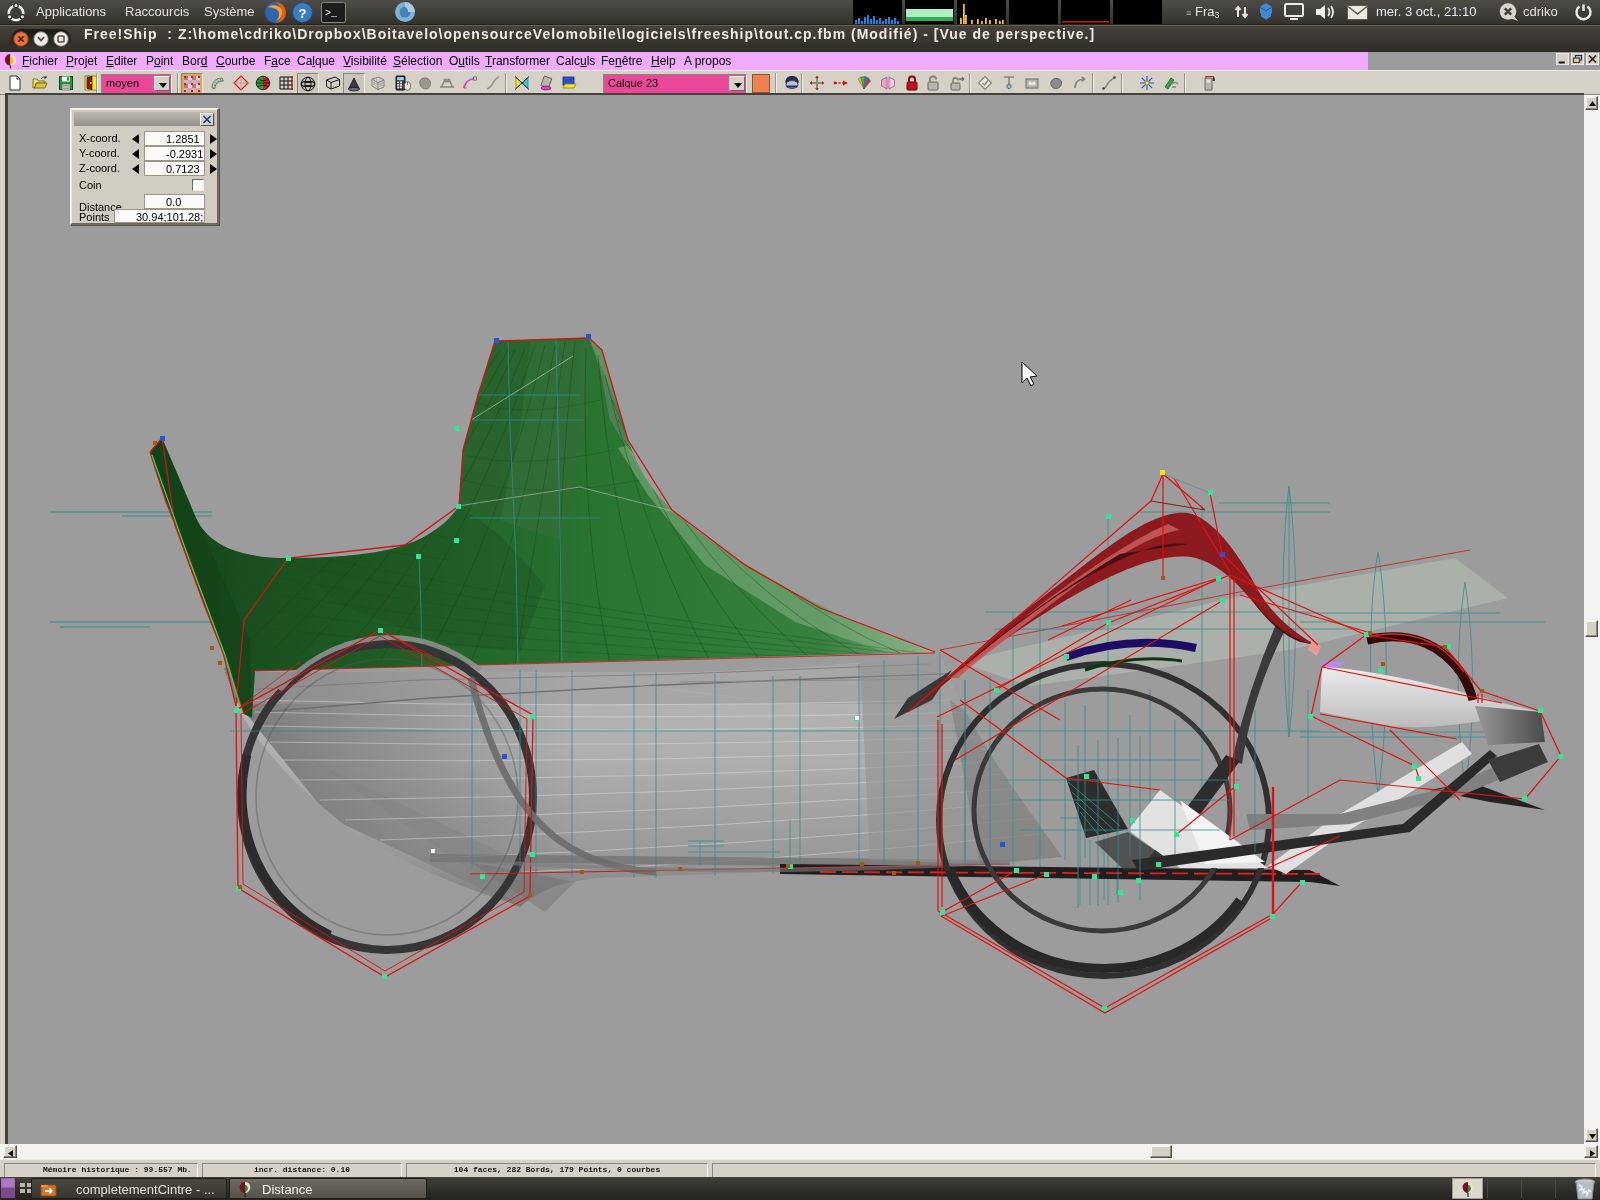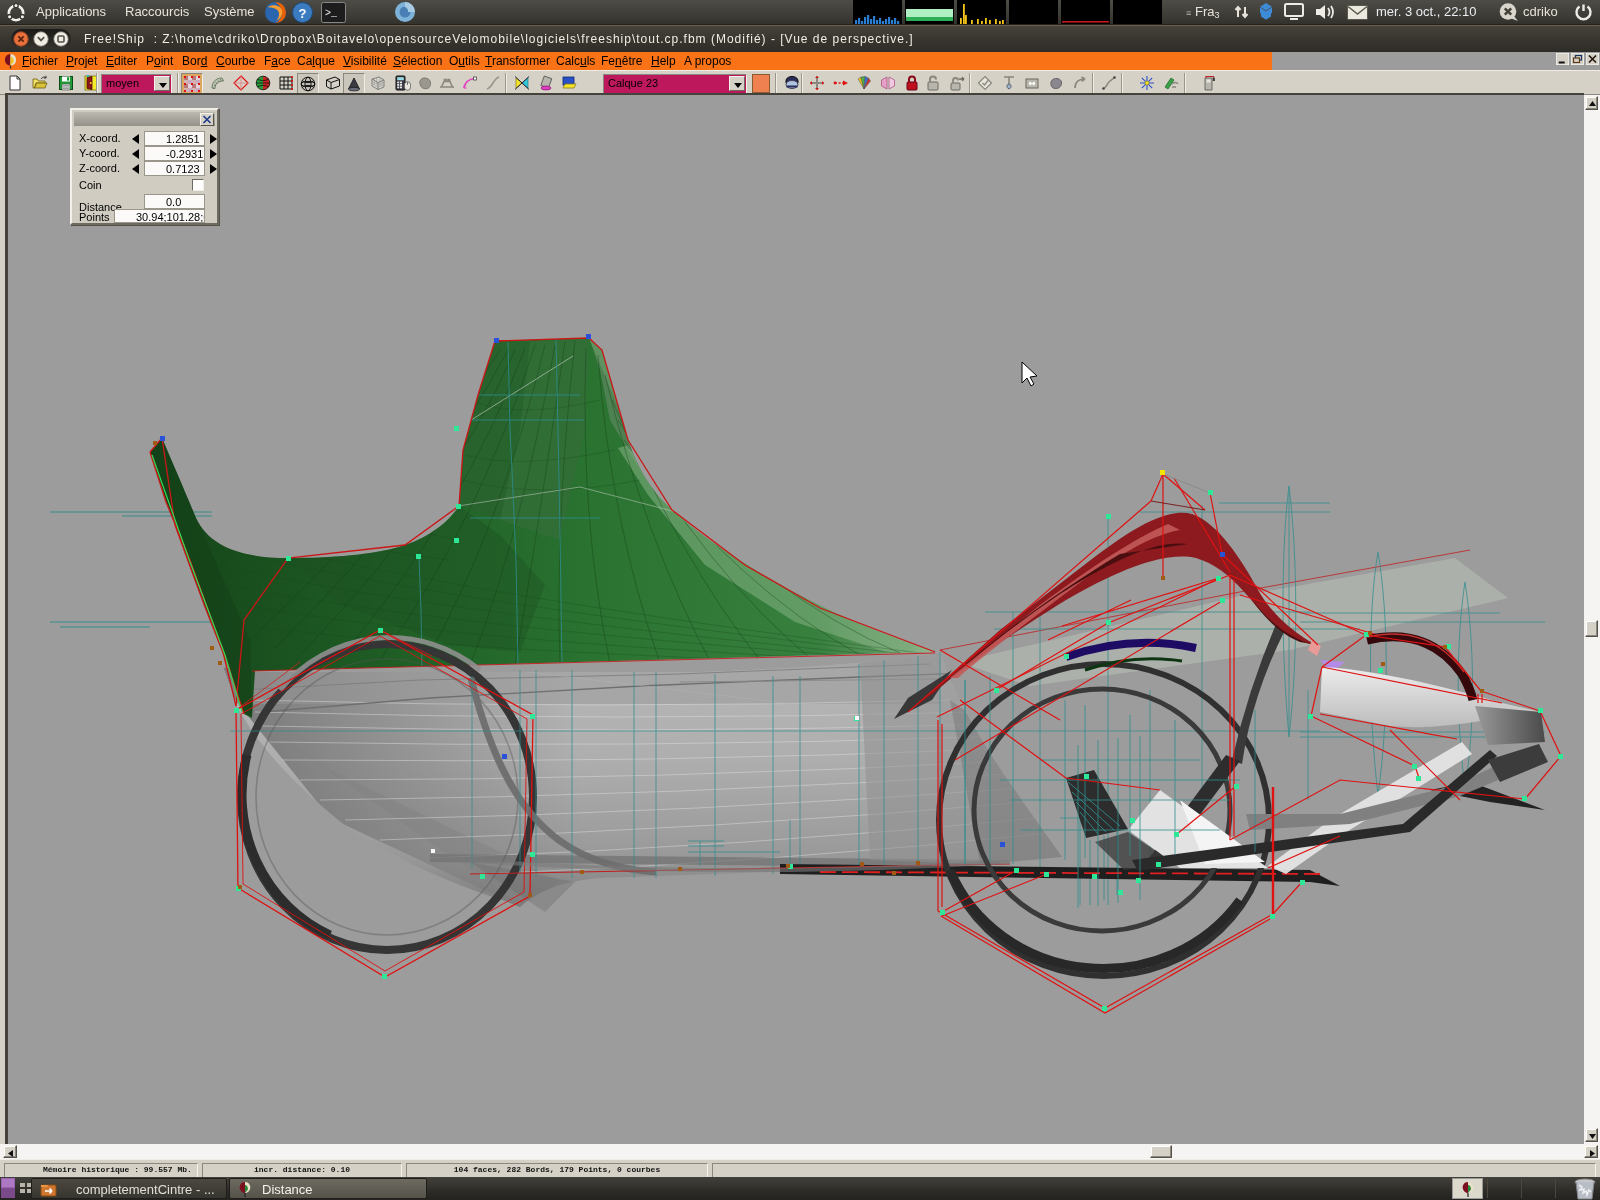--- a/index.html
+++ b/index.html
@@ -1,29 +1,29 @@
 <!DOCTYPE html>
 <html><head><meta charset="utf-8"><style>
 *{margin:0;padding:0;box-sizing:border-box}
 html,body{width:1600px;height:1200px;overflow:hidden;background:#9c9c9c;
  font-family:"Liberation Sans",sans-serif;-webkit-font-smoothing:antialiased}
 .abs{position:absolute}
 #panel{left:0;top:0;width:1600px;height:25px;background:linear-gradient(#4e4c46,#3a3833 80%,#33312c);border-bottom:1px solid #23221e;color:#e7e3da;font-size:13px}
 #panel .it{position:absolute;top:0;height:24px;line-height:24px;white-space:nowrap}
 #titlebar{left:0;top:25px;width:1600px;height:27px;background:linear-gradient(#45423b,#38352f 55%,#2e2c27);border-top:1px solid #6b5f4c;color:#f1ece2;overflow:hidden}
-#titletext{position:absolute;left:84px;top:6px;font-size:12px;font-weight:normal;white-space:nowrap;letter-spacing:1px}
+#titletext{position:absolute;left:84px;top:0;font-size:14px;font-weight:bold;white-space:nowrap;letter-spacing:1px}
 #buttoncapsule{position:absolute;left:11px;top:3px;width:60px;height:20px;background:linear-gradient(#1c1a17,#35332e);border-radius:10px}
-#menubar{left:0;top:52px;width:1272px;height:18px;background:#f97316;font-size:12px;color:#000}
+#menubar{left:0;top:52px;width:1368px;height:18px;background:#f0abfc;font-size:12px;color:#000}
 #menubar span{position:absolute;top:2px}
 #toolbar{left:0;top:70px;width:1600px;height:25px;background:#d5d1c7;border-top:1px solid #efece6;border-bottom:1px solid #8a877e}
 .ti{position:absolute;top:2px;width:22px;height:21px;text-align:center}
 .ti svg{margin-top:2px}
 .tsep{position:absolute;top:2px;width:2px;height:20px;border-left:1px solid #9a968c;border-right:1px solid #f0ede7}
 .pressed{background:#cac6bb;border:1px solid;border-color:#8a877e #f0ede7 #f0ede7 #8a877e}
-.combo{position:absolute;top:3px;height:27px;background:#be185d;border:1px solid;border-color:#8a877e #f5f2ec #f5f2ec #8a877e;font-size:11px}
+.combo{position:absolute;top:3px;height:27px;background:#ec4899;border:1px solid;border-color:#8a877e #f5f2ec #f5f2ec #8a877e;font-size:11px}
 .combo .txt{position:absolute;left:4px;top:2px;color:#000}
 .combo .btn{position:absolute;right:1px;top:1px;width:16px;height:15px;background:#d5d1c7;border:1px solid;border-color:#f5f2ec #6e6a62 #6e6a62 #f5f2ec}
 .arrowdn{position:absolute;left:4px;top:6px;width:0;height:0;border-left:4px solid transparent;border-right:4px solid transparent;border-top:5px solid #000}
 #client-border{left:0;top:95px;width:1600px;height:1049px;background:#d5d1c7}
 #statusbar{left:0;top:1159px;width:1600px;height:18px;background:#d5d1c7;border-top:1px solid #f0ede7;font-family:"Liberation Mono",monospace;font-size:8px;font-weight:bold;color:#111}
 .spane{position:absolute;top:3px;height:24px;border:1px solid;border-color:#8a877e #f5f2ec #f5f2ec #8a877e;text-align:center;line-height:12px;white-space:nowrap;overflow:hidden}
 #taskbar{left:0;top:1177px;width:1600px;height:23px;background:linear-gradient(#42403a,#2b2925 70%,#242320);color:#e2ded5;font-size:13px}
 .tbtn{position:absolute;top:1px;height:21px;line-height:21px;border:1px solid #16514a00;white-space:nowrap;overflow:hidden}
 #scroll-v{left:1584px;top:95px;width:16px;height:1049px;background:#f5f4f2}
 #scroll-h{left:0;top:1144px;width:1600px;height:15px;background:#f5f4f2}
@@ -129,21 +129,21 @@
         <rect x="6" y="15" width="8" height="2" fill="#efece6"></rect>
       </svg></span>
     <span class="it" style="left:1315px;top:3px"><svg width="22" height="18" viewBox="0 0 22 18" style="">
         <path d="M1 6 L5 6 L10 2 L10 16 L5 12 L1 12Z" fill="#efece6"></path>
         <path d="M13 5 Q16 9 13 13 M16 3 Q20 9 16 15" stroke="#efece6" stroke-width="1.8" fill="none"></path>
       </svg></span>
     <span class="it" style="left:1347px;top:4px"><svg width="21" height="15" viewBox="0 0 21 15" style="">
         <rect x="0.5" y="0.5" width="20" height="14" rx="1" fill="#eceadf" stroke="#5a584f"></rect>
         <path d="M1 1.5 L10.5 9 L20 1.5" stroke="#5a584f" stroke-width="1.4" fill="none"></path>
       </svg></span>
-    <span class="it" style="left:1376px;color:#e9edf2">mer.  3 oct., 22:10</span>
+    <span class="it" style="left:1376px;color:#e9edf2">mer.  3 oct., 21:10</span>
     <span class="it" style="left:1498px;top:3px"><svg width="21" height="19" viewBox="0 0 21 19" style="">
         <circle cx="10" cy="8.5" r="8.3" fill="#d9d5cc"></circle>
         <path d="M12 15 L20 18 L15 12Z" fill="#d9d5cc"></path>
         <path d="M6.8 5.3 L13.2 11.7 M13.2 5.3 L6.8 11.7" stroke="#45423b" stroke-width="2.6"></path>
       </svg></span>
     <span class="it" style="left:1523px">cdriko</span>
     <span class="it" style="left:1574px;top:3px"><svg width="19" height="19" viewBox="0 0 19 19" style="">
         <path d="M9.5 1.5 L9.5 8" stroke="#efece6" stroke-width="2.4"></path>
         <path d="M5.5 3.5 A7 7 0 1 0 13.5 3.5" stroke="#efece6" stroke-width="2.4" fill="none"></path>
       </svg></span>

